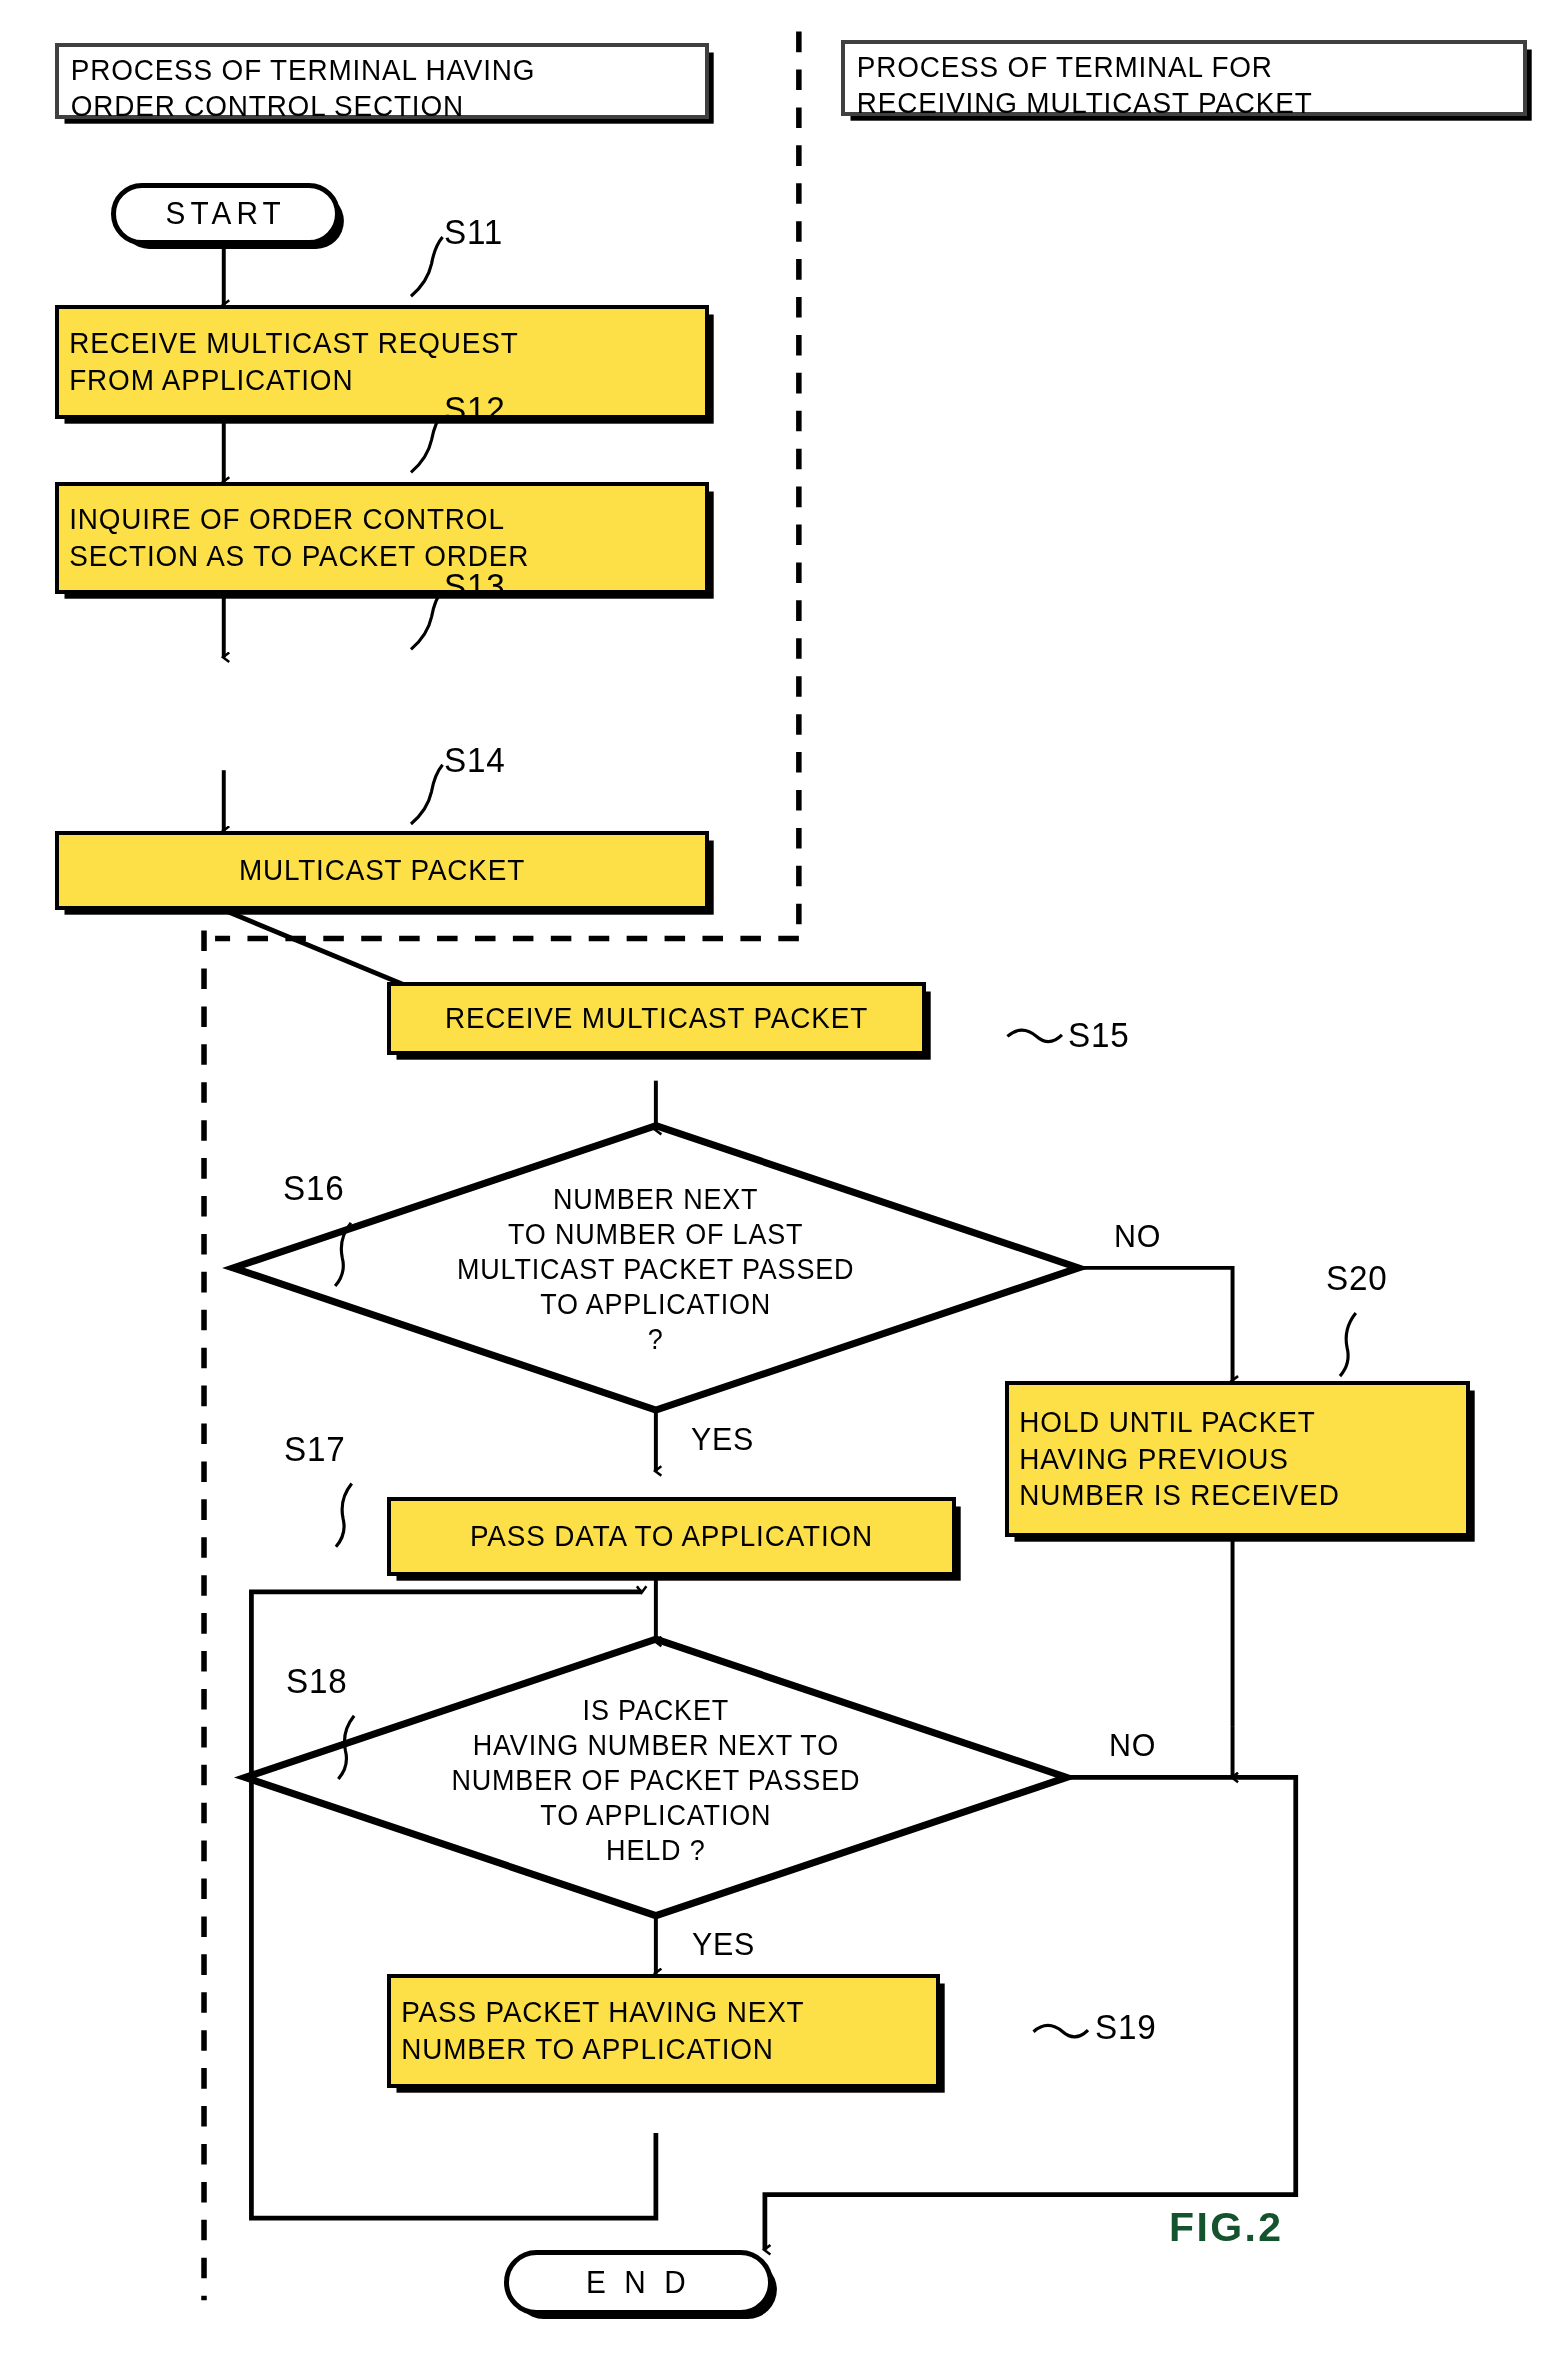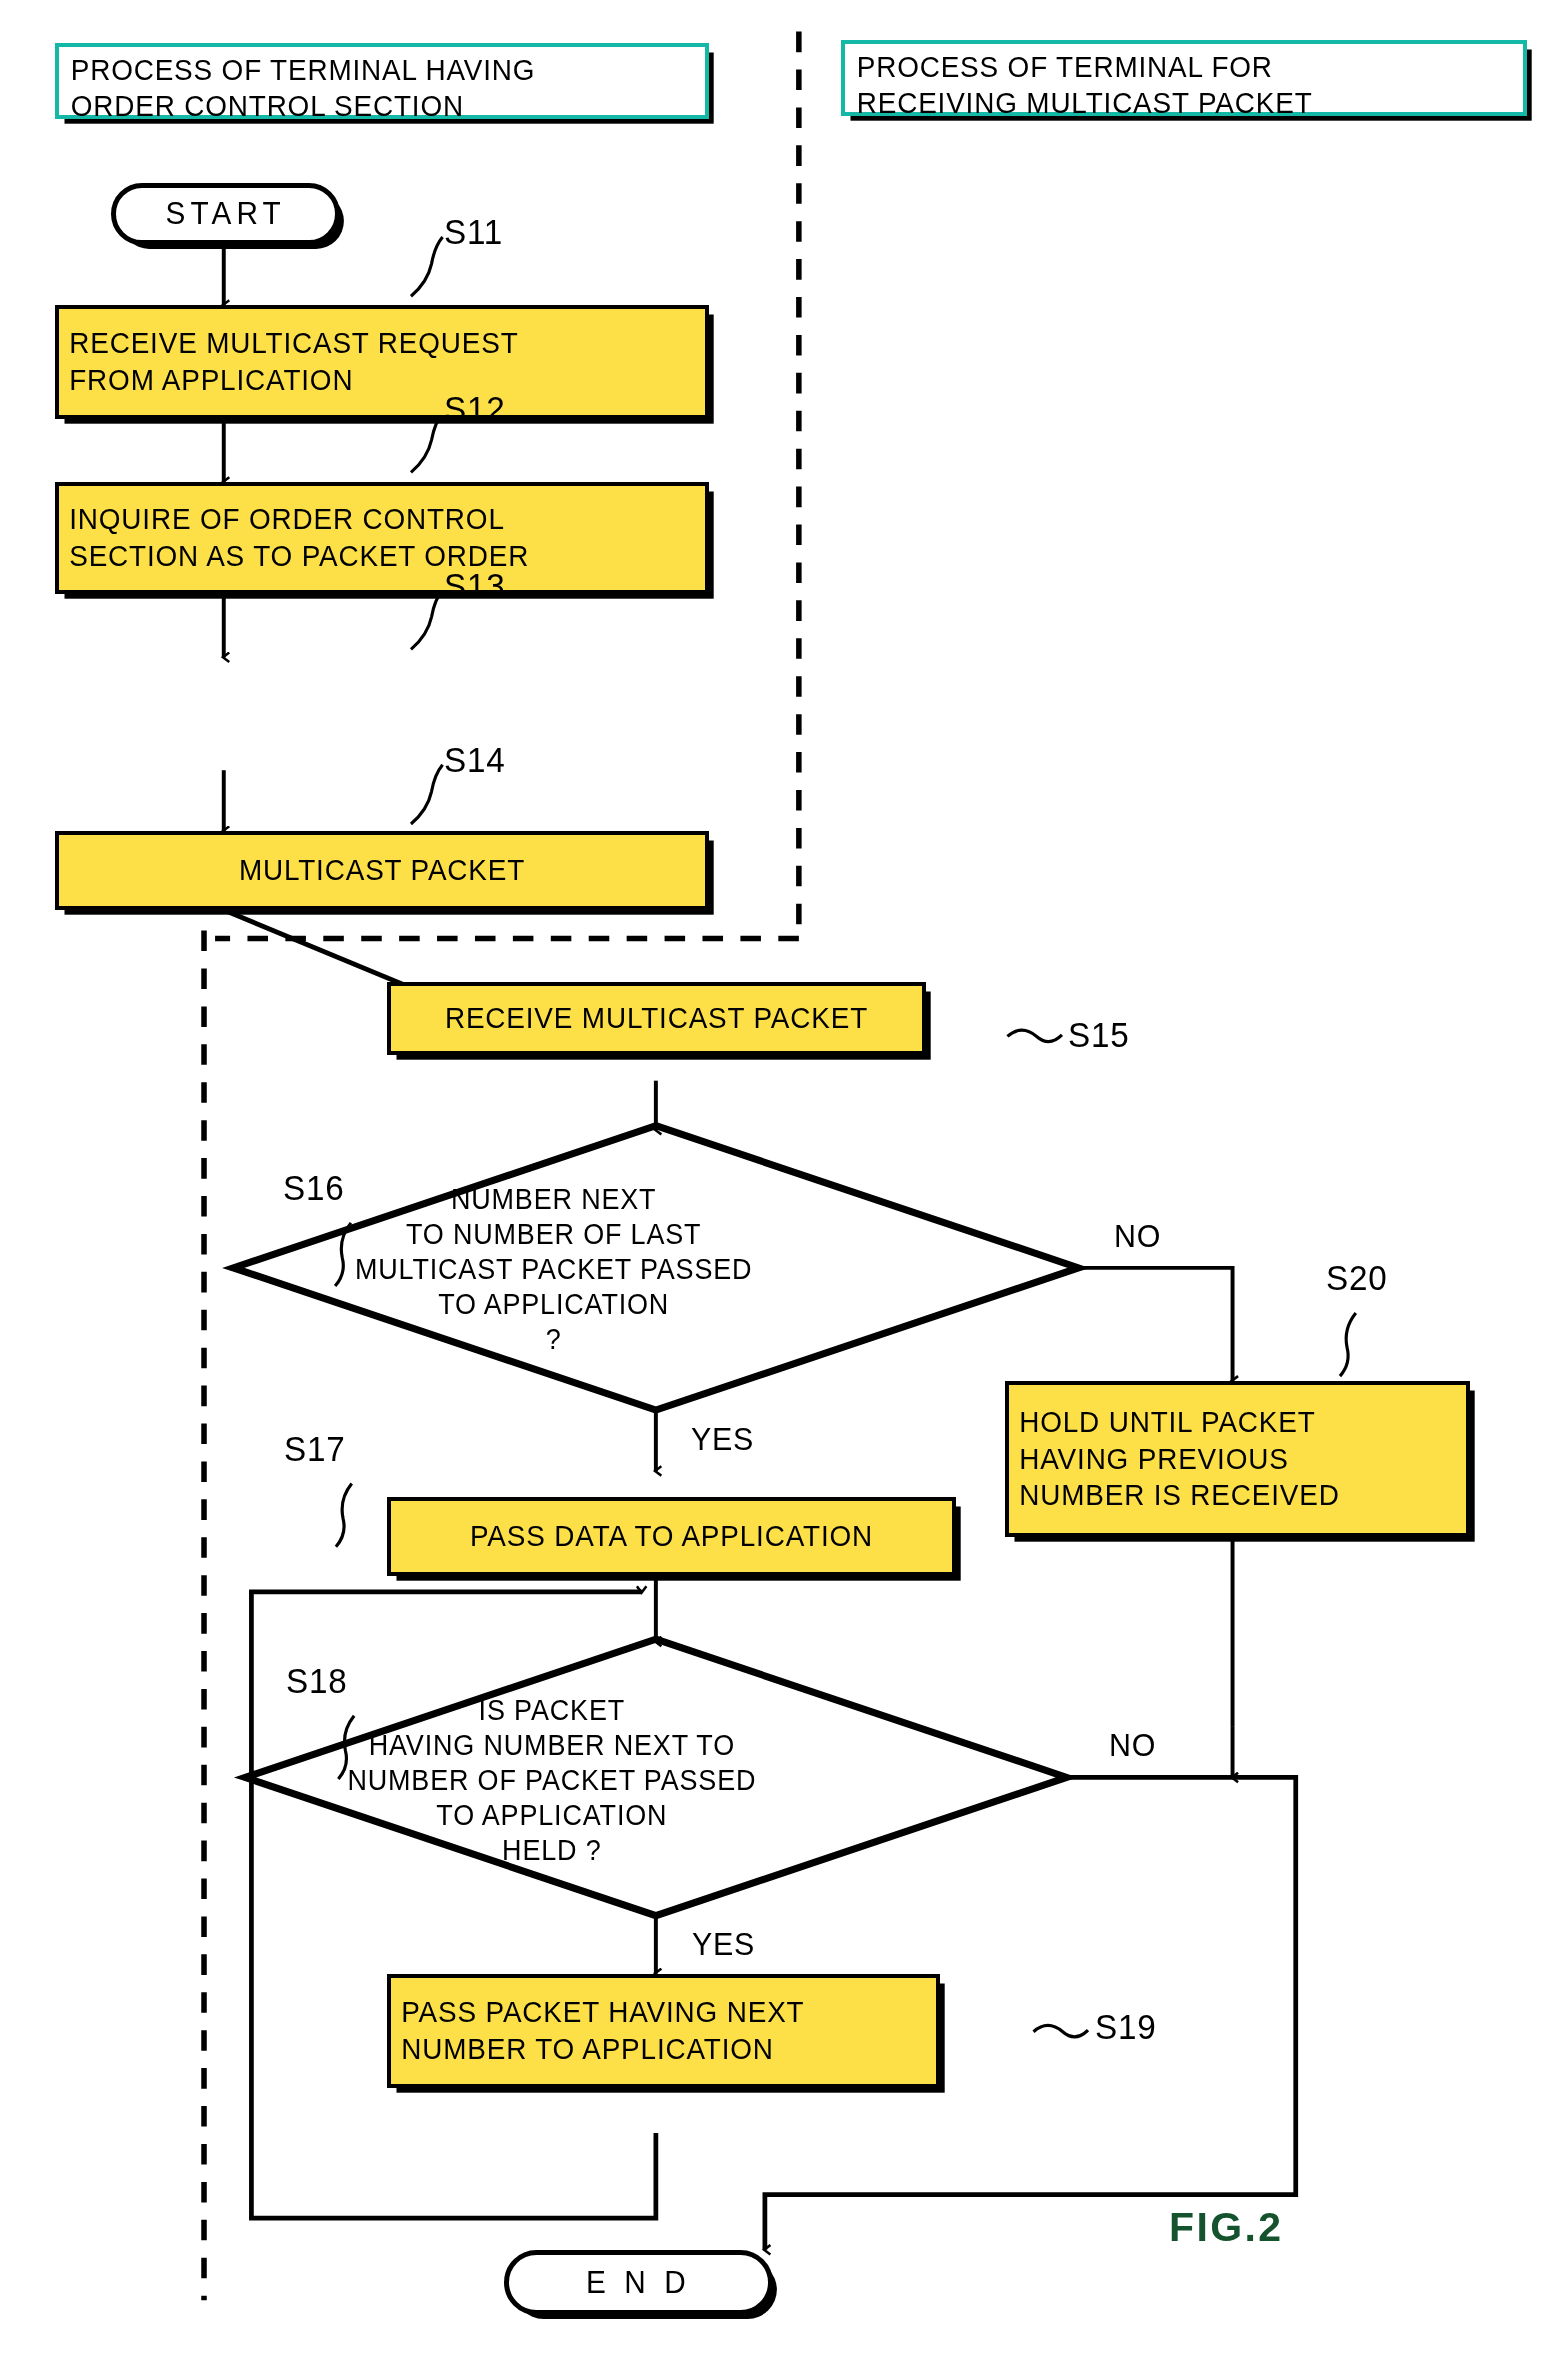--- a/index.html
+++ b/index.html
@@ -41,21 +41,21 @@
     padding: 0 11px;
     width: 100%;
   }
   .term {
     border: 5.5px solid #000;
     border-radius: 47px;
     background: #fff;
     box-shadow: 7.1px 7.1px 0 -3.2px #000;
   }
   .banner {
-    border: 4px solid #14b8a6;
+    border: 4px solid #404040;
     background: #fff;
     box-shadow: 7.1px 7.1px 0 -2.4px #000;
     align-items: flex-start;
     justify-content: flex-start;
   }
   .banner .txt { padding: 4.7px 12.6px 0 12.6px; }
 
   
   .txt {
     font-family: "Liberation Sans", sans-serif;
@@ -69,20 +69,21 @@
     transform-origin: left center;
   }
   .center .txt { text-align: center; transform-origin: center center; }
   .left .txt   { text-align: left; }
 
   
   .diamond {
     position: absolute;
     display: flex;
     align-items: center;
+    justify-content: center;
     pointer-events: none;
   }
   .diamond .txt {
     text-align: center;
     font-size: 29px;
     line-height: 1.21;
     transform-origin: center center;
   }
 
   

